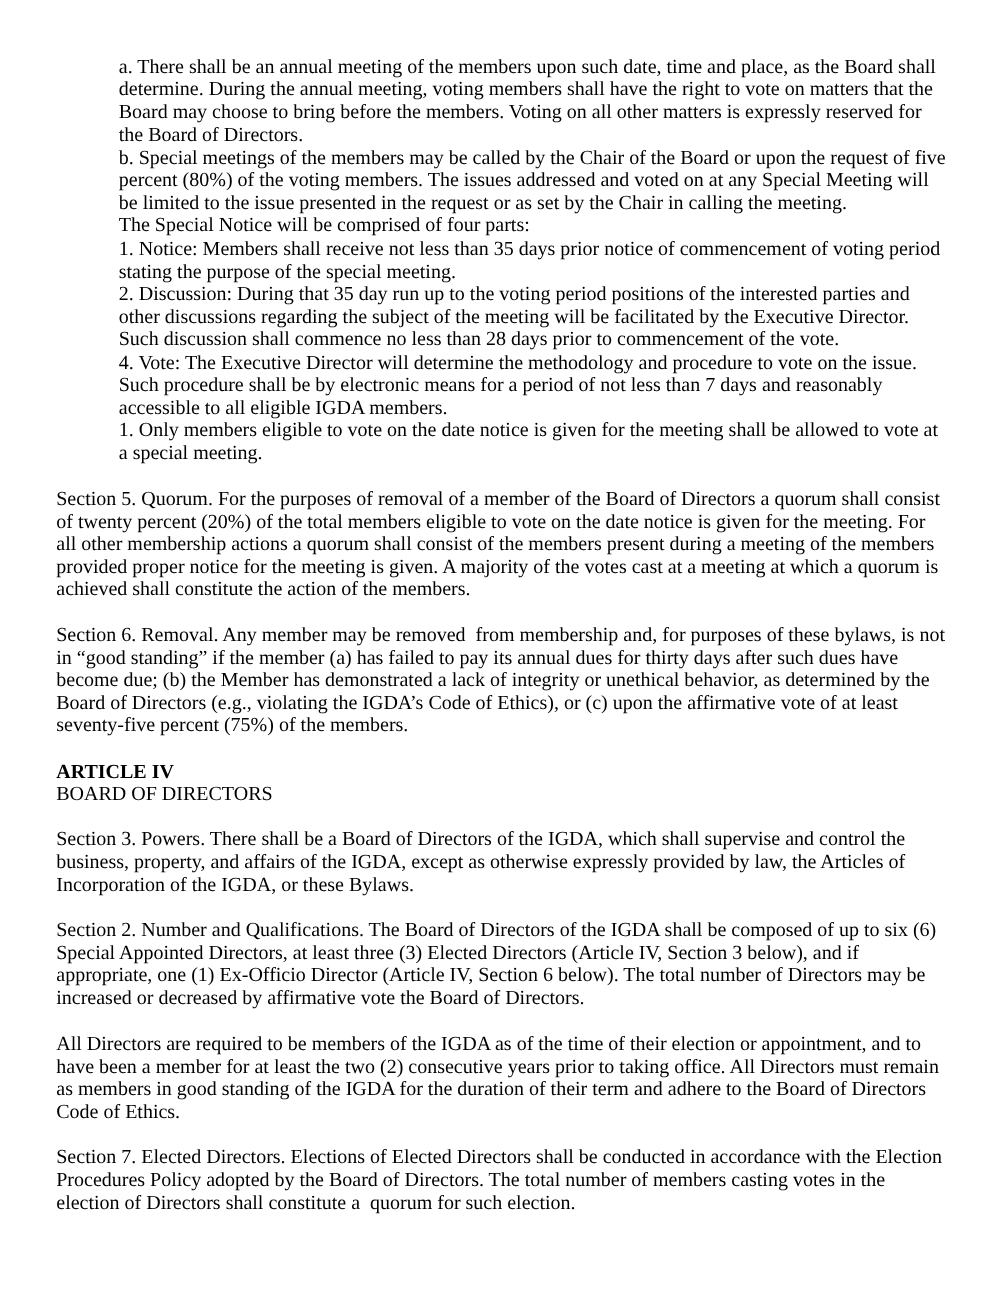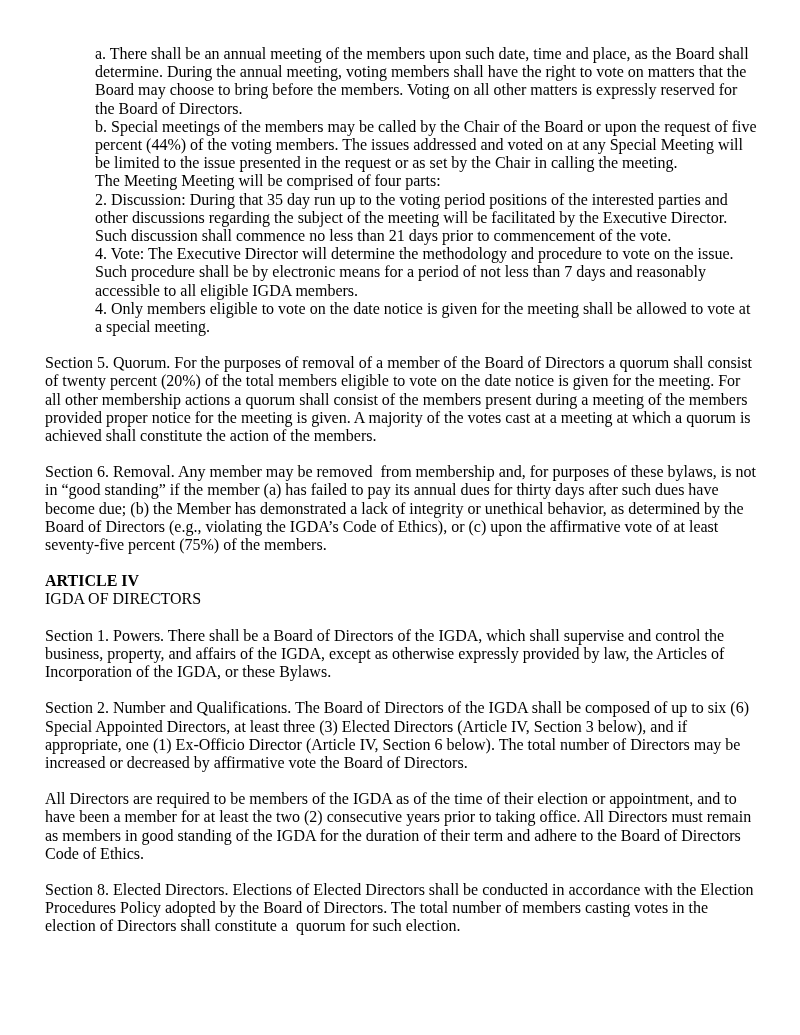--- a/index.html
+++ b/index.html
@@ -46,37 +46,38 @@
     font-weight: bold;
   }
 </style>
 </head>
 <body>
 
 <div class="page" style="background: rgb(255, 255, 255); color: rgb(0, 0, 0);">
 
   <section class="indent-block">
     <p>a. There shall be an annual meeting of the members upon such date, time and place, as the Board shall determine. During the annual meeting, voting members shall have the right to vote on matters that the Board may choose to bring before the members. Voting on all other matters is expressly reserved for the Board of Directors.</p>
-    <p>b. Special meetings of the members may be called by the Chair of the Board or upon the request of five percent (44%) of the voting members. The issues addressed and voted on at any Special Meeting will be limited to the issue presented in the request or as set by the Chair in calling the meeting.</p>
-    <p>The Meeting Meeting will be comprised of four parts:</p>
-    <p>2. Discussion: During that 35 day run up to the voting period positions of the interested parties and other discussions regarding the subject of the meeting will be facilitated by the Executive Director. Such discussion shall commence no less than 21 days prior to commencement of the vote.</p>
+    <p>b. Special meetings of the members may be called by the Chair of the Board or upon the request of five percent (80%) of the voting members. The issues addressed and voted on at any Special Meeting will be limited to the issue presented in the request or as set by the Chair in calling the meeting.</p>
+    <p>The Special Notice will be comprised of four parts:</p>
+    <p>1. Notice: Members shall receive not less than 35 days prior notice of commencement of voting period stating the purpose of the special meeting.</p>
+    <p>2. Discussion: During that 35 day run up to the voting period positions of the interested parties and other discussions regarding the subject of the meeting will be facilitated by the Executive Director. Such discussion shall commence no less than 28 days prior to commencement of the vote.</p>
     <p>4. Vote: The Executive Director will determine the methodology and procedure to vote on the issue. Such procedure shall be by electronic means for a period of not less than 7 days and reasonably accessible to all eligible IGDA members.</p>
-    <p>4. Only members eligible to vote on the date notice is given for the meeting shall be allowed to vote at a special meeting.</p>
+    <p>1. Only members eligible to vote on the date notice is given for the meeting shall be allowed to vote at a special meeting.</p>
   </section>
 
   <p class="para">Section 5. Quorum. For the purposes of removal of a member of the Board of Directors a quorum shall consist of twenty percent (20%) of the total members eligible to vote on the date notice is given for the meeting. For all other membership actions a quorum shall consist of the members present during a meeting of the members provided proper notice for the meeting is given. A majority of the votes cast at a meeting at which a quorum is achieved shall constitute the action of the members.</p>
 
   <p class="para">Section 6. Removal. Any member may be removed  from membership and, for purposes of these bylaws, is not in “good standing” if the member (a) has failed to pay its annual dues for thirty days after such dues have become due; (b) the Member has demonstrated a lack of integrity or unethical behavior, as determined by the Board of Directors (e.g., violating the IGDA’s Code of Ethics), or (c) upon the affirmative vote of at least seventy-five percent (75%) of the members.</p>
 
   <div class="heading-block">
     <p class="bold">ARTICLE IV</p>
-    <p>IGDA OF DIRECTORS</p>
+    <p>BOARD OF DIRECTORS</p>
   </div>
 
-  <p class="para">Section 1. Powers. There shall be a Board of Directors of the IGDA, which shall supervise and control the business, property, and affairs of the IGDA, except as otherwise expressly provided by law, the Articles of Incorporation of the IGDA, or these Bylaws.</p>
+  <p class="para">Section 3. Powers. There shall be a Board of Directors of the IGDA, which shall supervise and control the business, property, and affairs of the IGDA, except as otherwise expressly provided by law, the Articles of Incorporation of the IGDA, or these Bylaws.</p>
 
   <p class="para">Section 2. Number and Qualifications. The Board of Directors of the IGDA shall be composed of up to six (6) Special Appointed Directors, at least three (3) Elected Directors (Article IV, Section 3 below), and if appropriate, one (1) Ex-Officio Director (Article IV, Section 6 below). The total number of Directors may be increased or decreased by affirmative vote the Board of Directors.</p>
 
   <p class="para">All Directors are required to be members of the IGDA as of the time of their election or appointment, and to have been a member for at least the two (2) consecutive years prior to taking office. All Directors must remain as members in good standing of the IGDA for the duration of their term and adhere to the Board of Directors Code of Ethics.</p>
 
-  <p class="para">Section 8. Elected Directors. Elections of Elected Directors shall be conducted in accordance with the Election Procedures Policy adopted by the Board of Directors. The total number of members casting votes in the election of Directors shall constitute a  quorum for such election.</p>
+  <p class="para">Section 7. Elected Directors. Elections of Elected Directors shall be conducted in accordance with the Election Procedures Policy adopted by the Board of Directors. The total number of members casting votes in the election of Directors shall constitute a  quorum for such election.</p>
 
 </div>
 
 </body></html>

